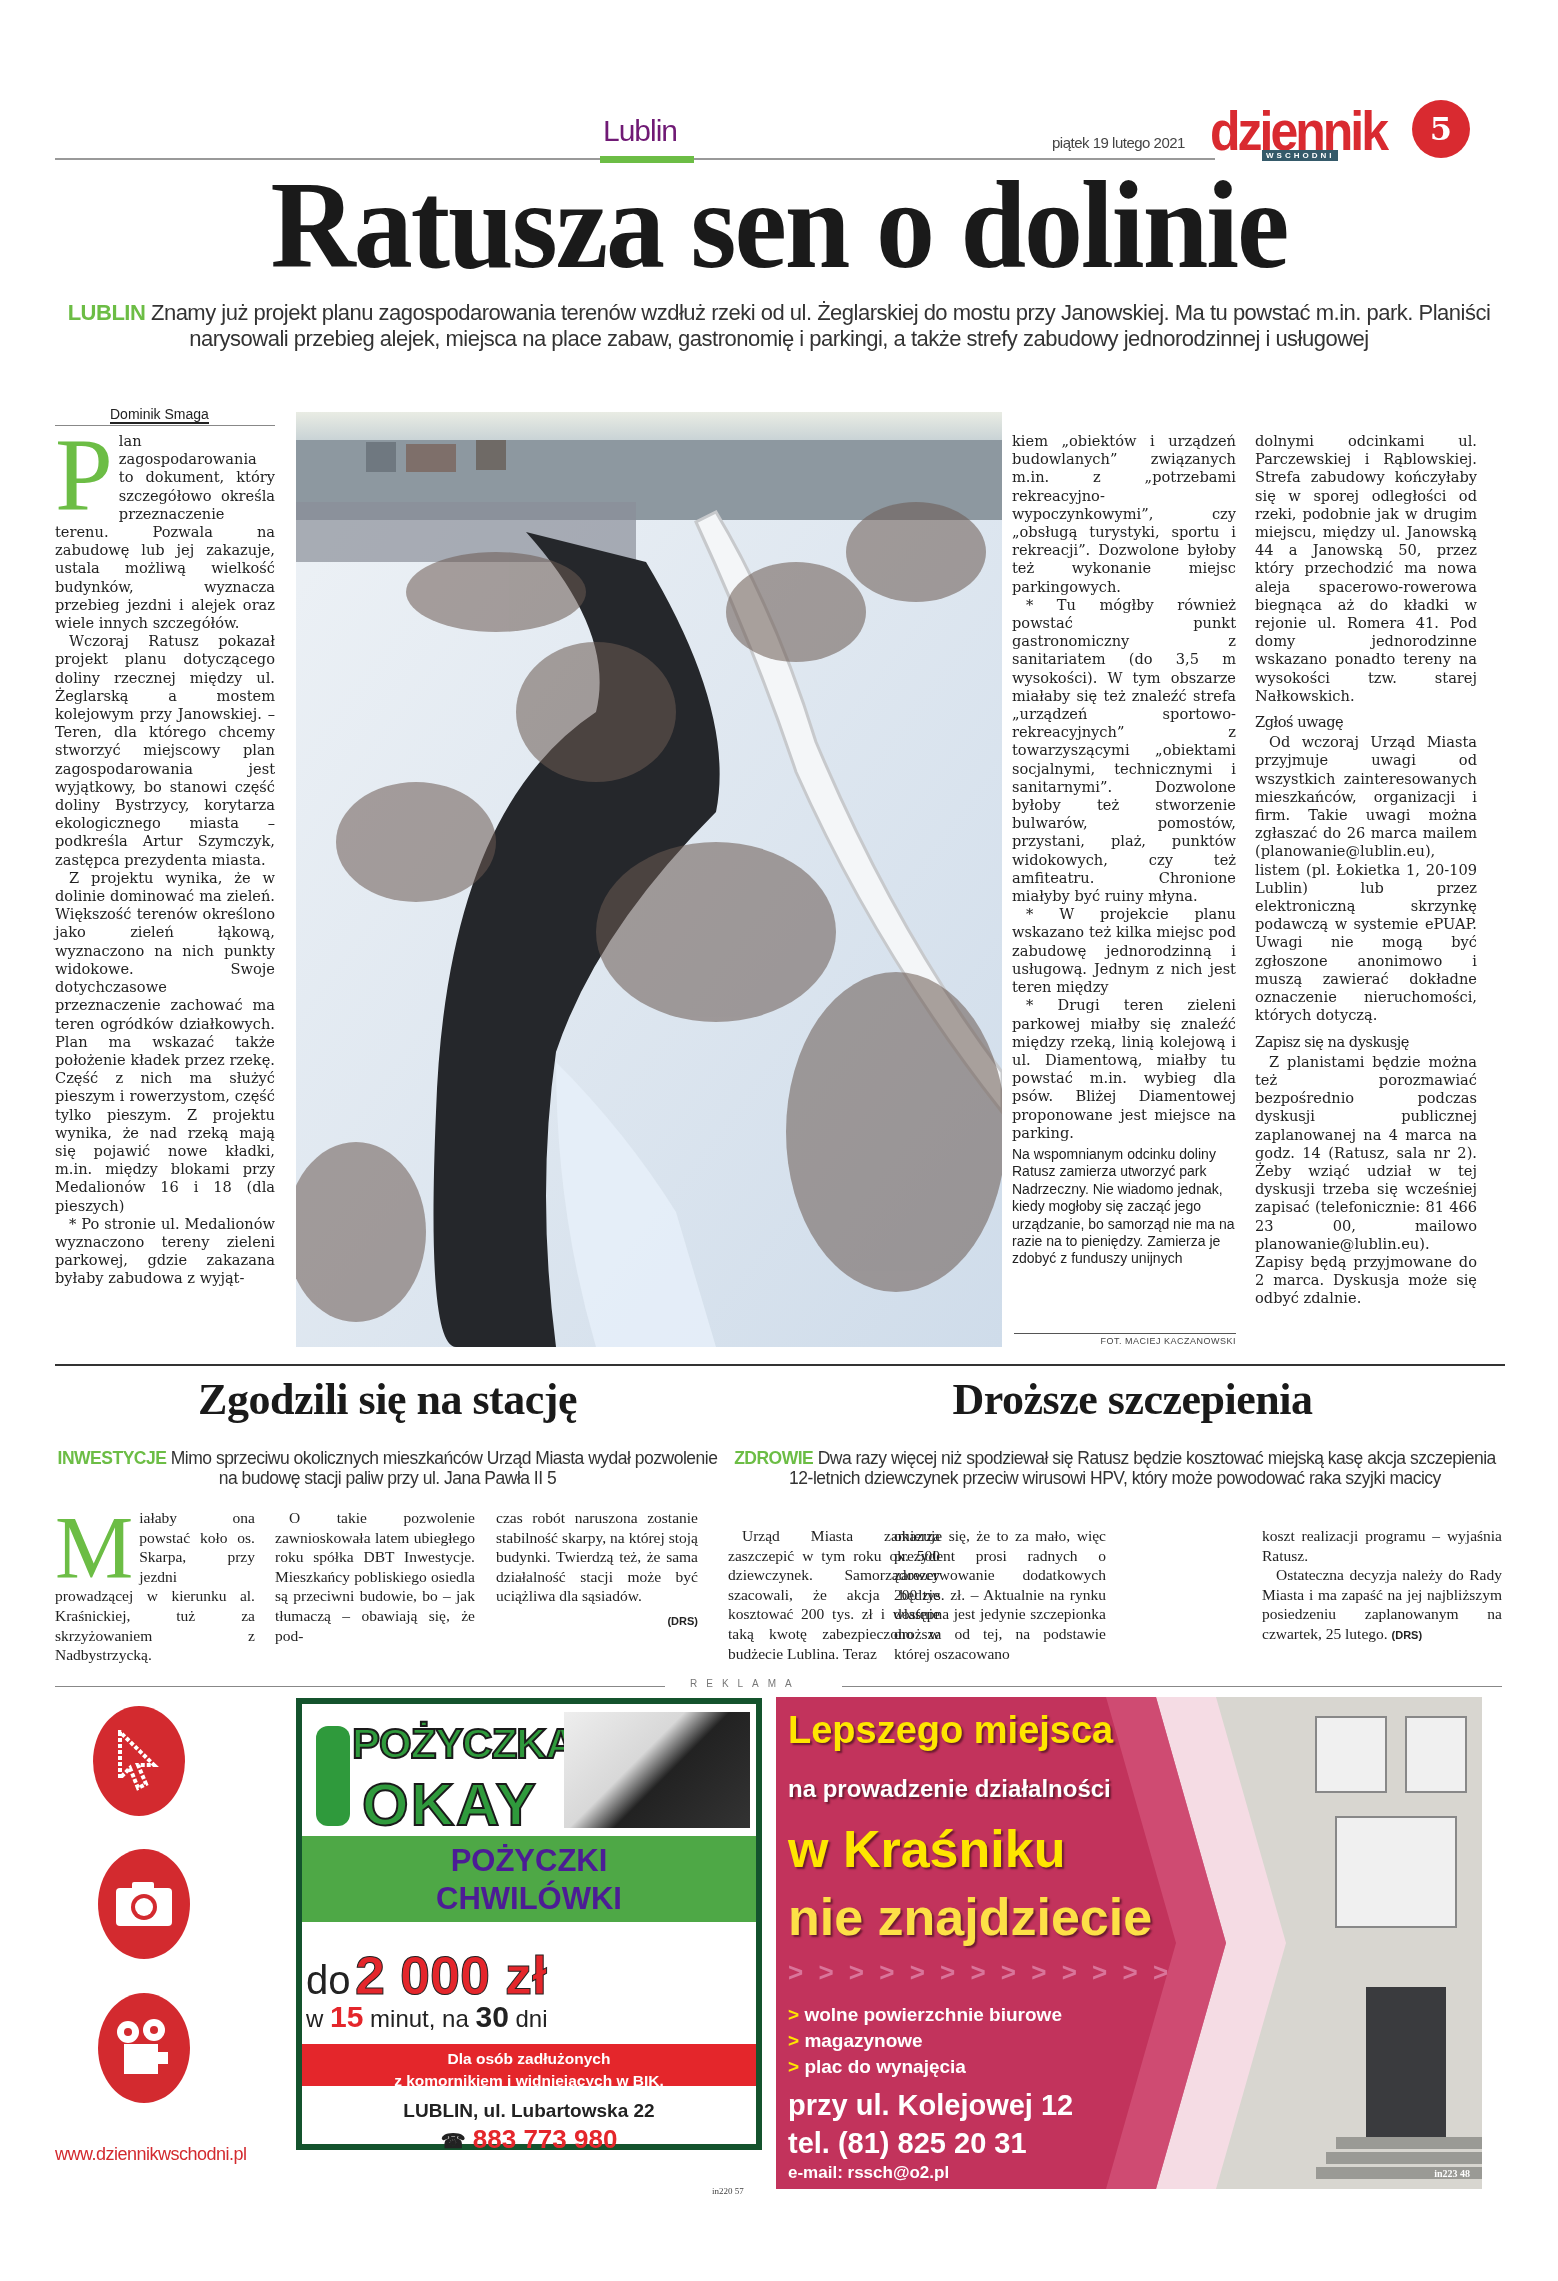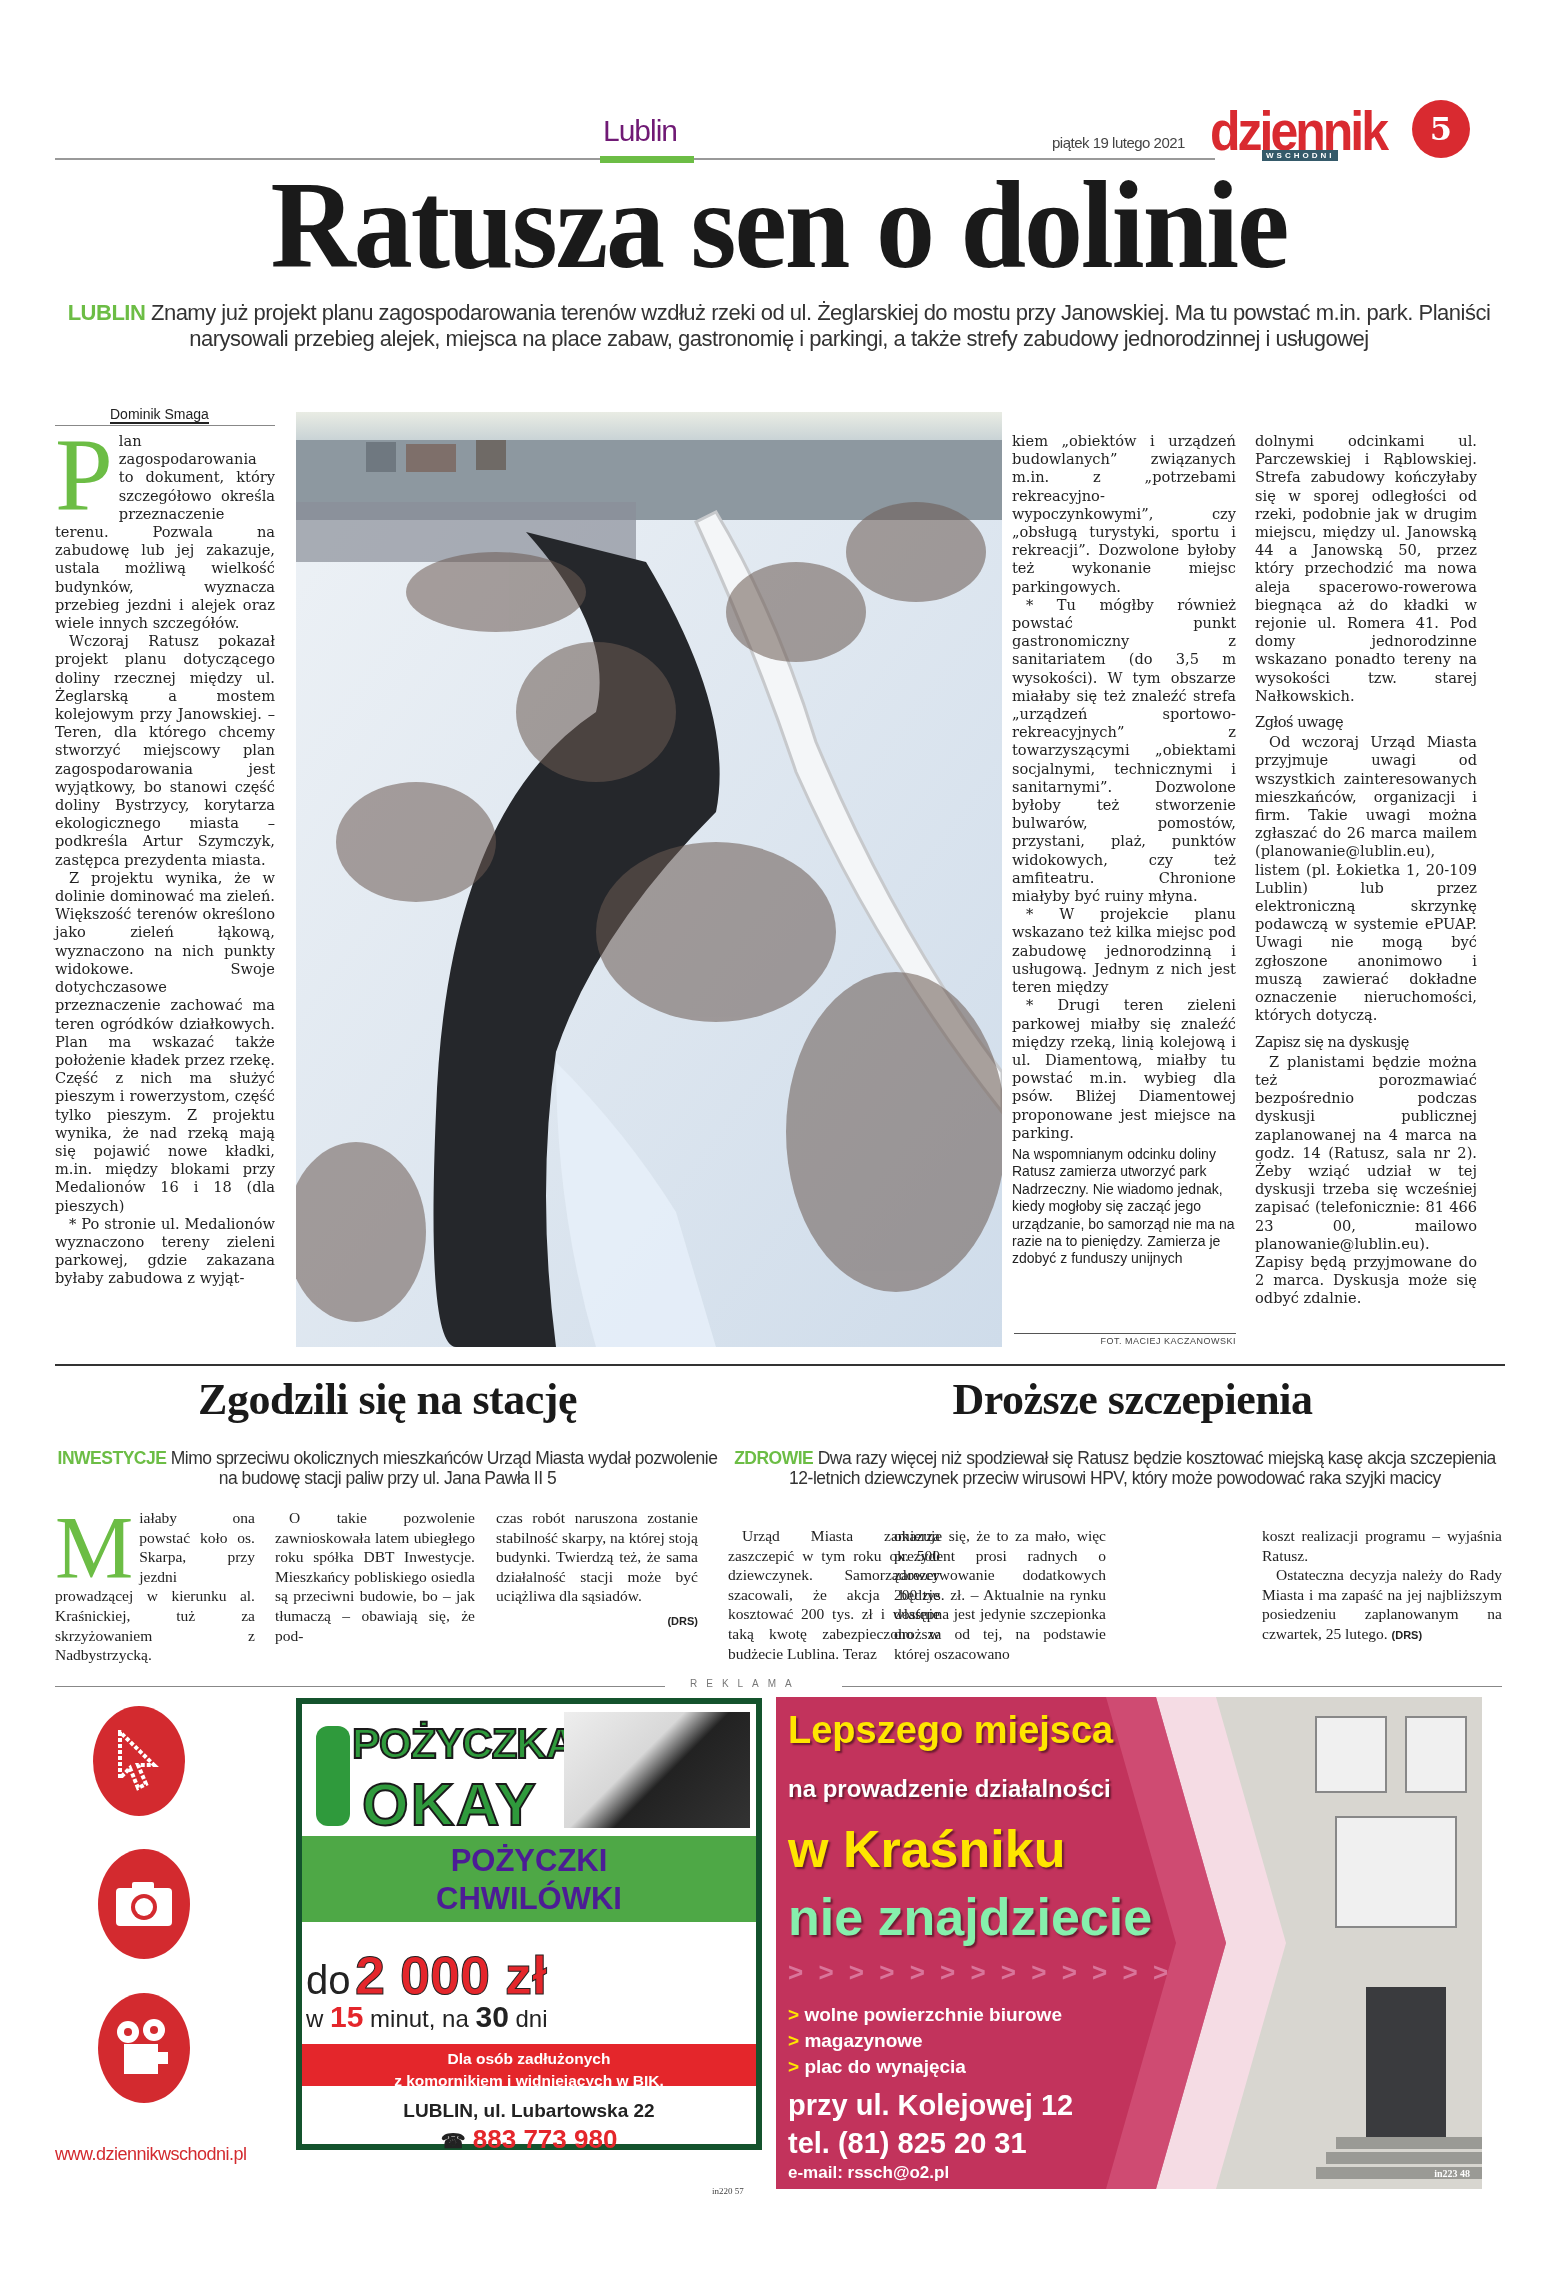--- a/index.html
+++ b/index.html
@@ -253,21 +253,21 @@
     <g fill="#9a9a95">
         <rect x="560" y="440" width="150" height="12"></rect>
         <rect x="550" y="455" width="160" height="12"></rect>
         <rect x="540" y="470" width="170" height="12"></rect>
       </g>
   </svg>
   <div class="ad2-text">
     <div style="position:absolute;top:12px;font-size:38px;color:#ffe600;text-shadow:2px 2px 2px #6a1a30;white-space:nowrap;">Lepszego miejsca</div>
     <div style="position:absolute;top:78px;font-size:24px;color:#fff;text-shadow:2px 2px 2px #6a1a30;white-space:nowrap;">na prowadzenie działalności</div>
     <div style="position:absolute;top:122px;font-size:52px;color:#ffe600;text-shadow:2px 2px 2px #6a1a30;white-space:nowrap;">w Kraśniku</div>
-    <div style="position:absolute;top:190px;font-size:52px;color:#86efac;text-shadow:2px 2px 2px #6a1a30;white-space:nowrap;">nie znajdziecie</div>
+    <div style="position:absolute;top:190px;font-size:52px;color:#fde047;text-shadow:2px 2px 2px #6a1a30;white-space:nowrap;">nie znajdziecie</div>
     <div style="position:absolute;top:260px;font-size:26px;color:#d9759a;letter-spacing:4px;white-space:nowrap;">&gt; &gt; &gt; &gt; &gt; &gt; &gt; &gt; &gt; &gt; &gt; &gt; &gt;</div>
     <div style="position:absolute;top:305px;font-size:19px;color:#fff;line-height:26px;">
       <div><span style="color:#ffe600">&gt; </span><span>wolne powierzchnie biurowe</span></div>
       <div><span style="color:#ffe600">&gt; </span><span>magazynowe</span></div>
       <div><span style="color:#ffe600">&gt; </span><span>plac do wynajęcia</span></div>
     </div>
     <div style="position:absolute;top:392px;font-size:29px;color:#fff;white-space:nowrap;">przy ul. Kolejowej 12</div>
     <div style="position:absolute;top:430px;font-size:29px;color:#fff;white-space:nowrap;">tel. (81) 825 20 31</div>
     <div style="position:absolute;top:466px;font-size:17px;color:#fff;white-space:nowrap;">e-mail:  rssch@o2.pl</div>
   </div>

